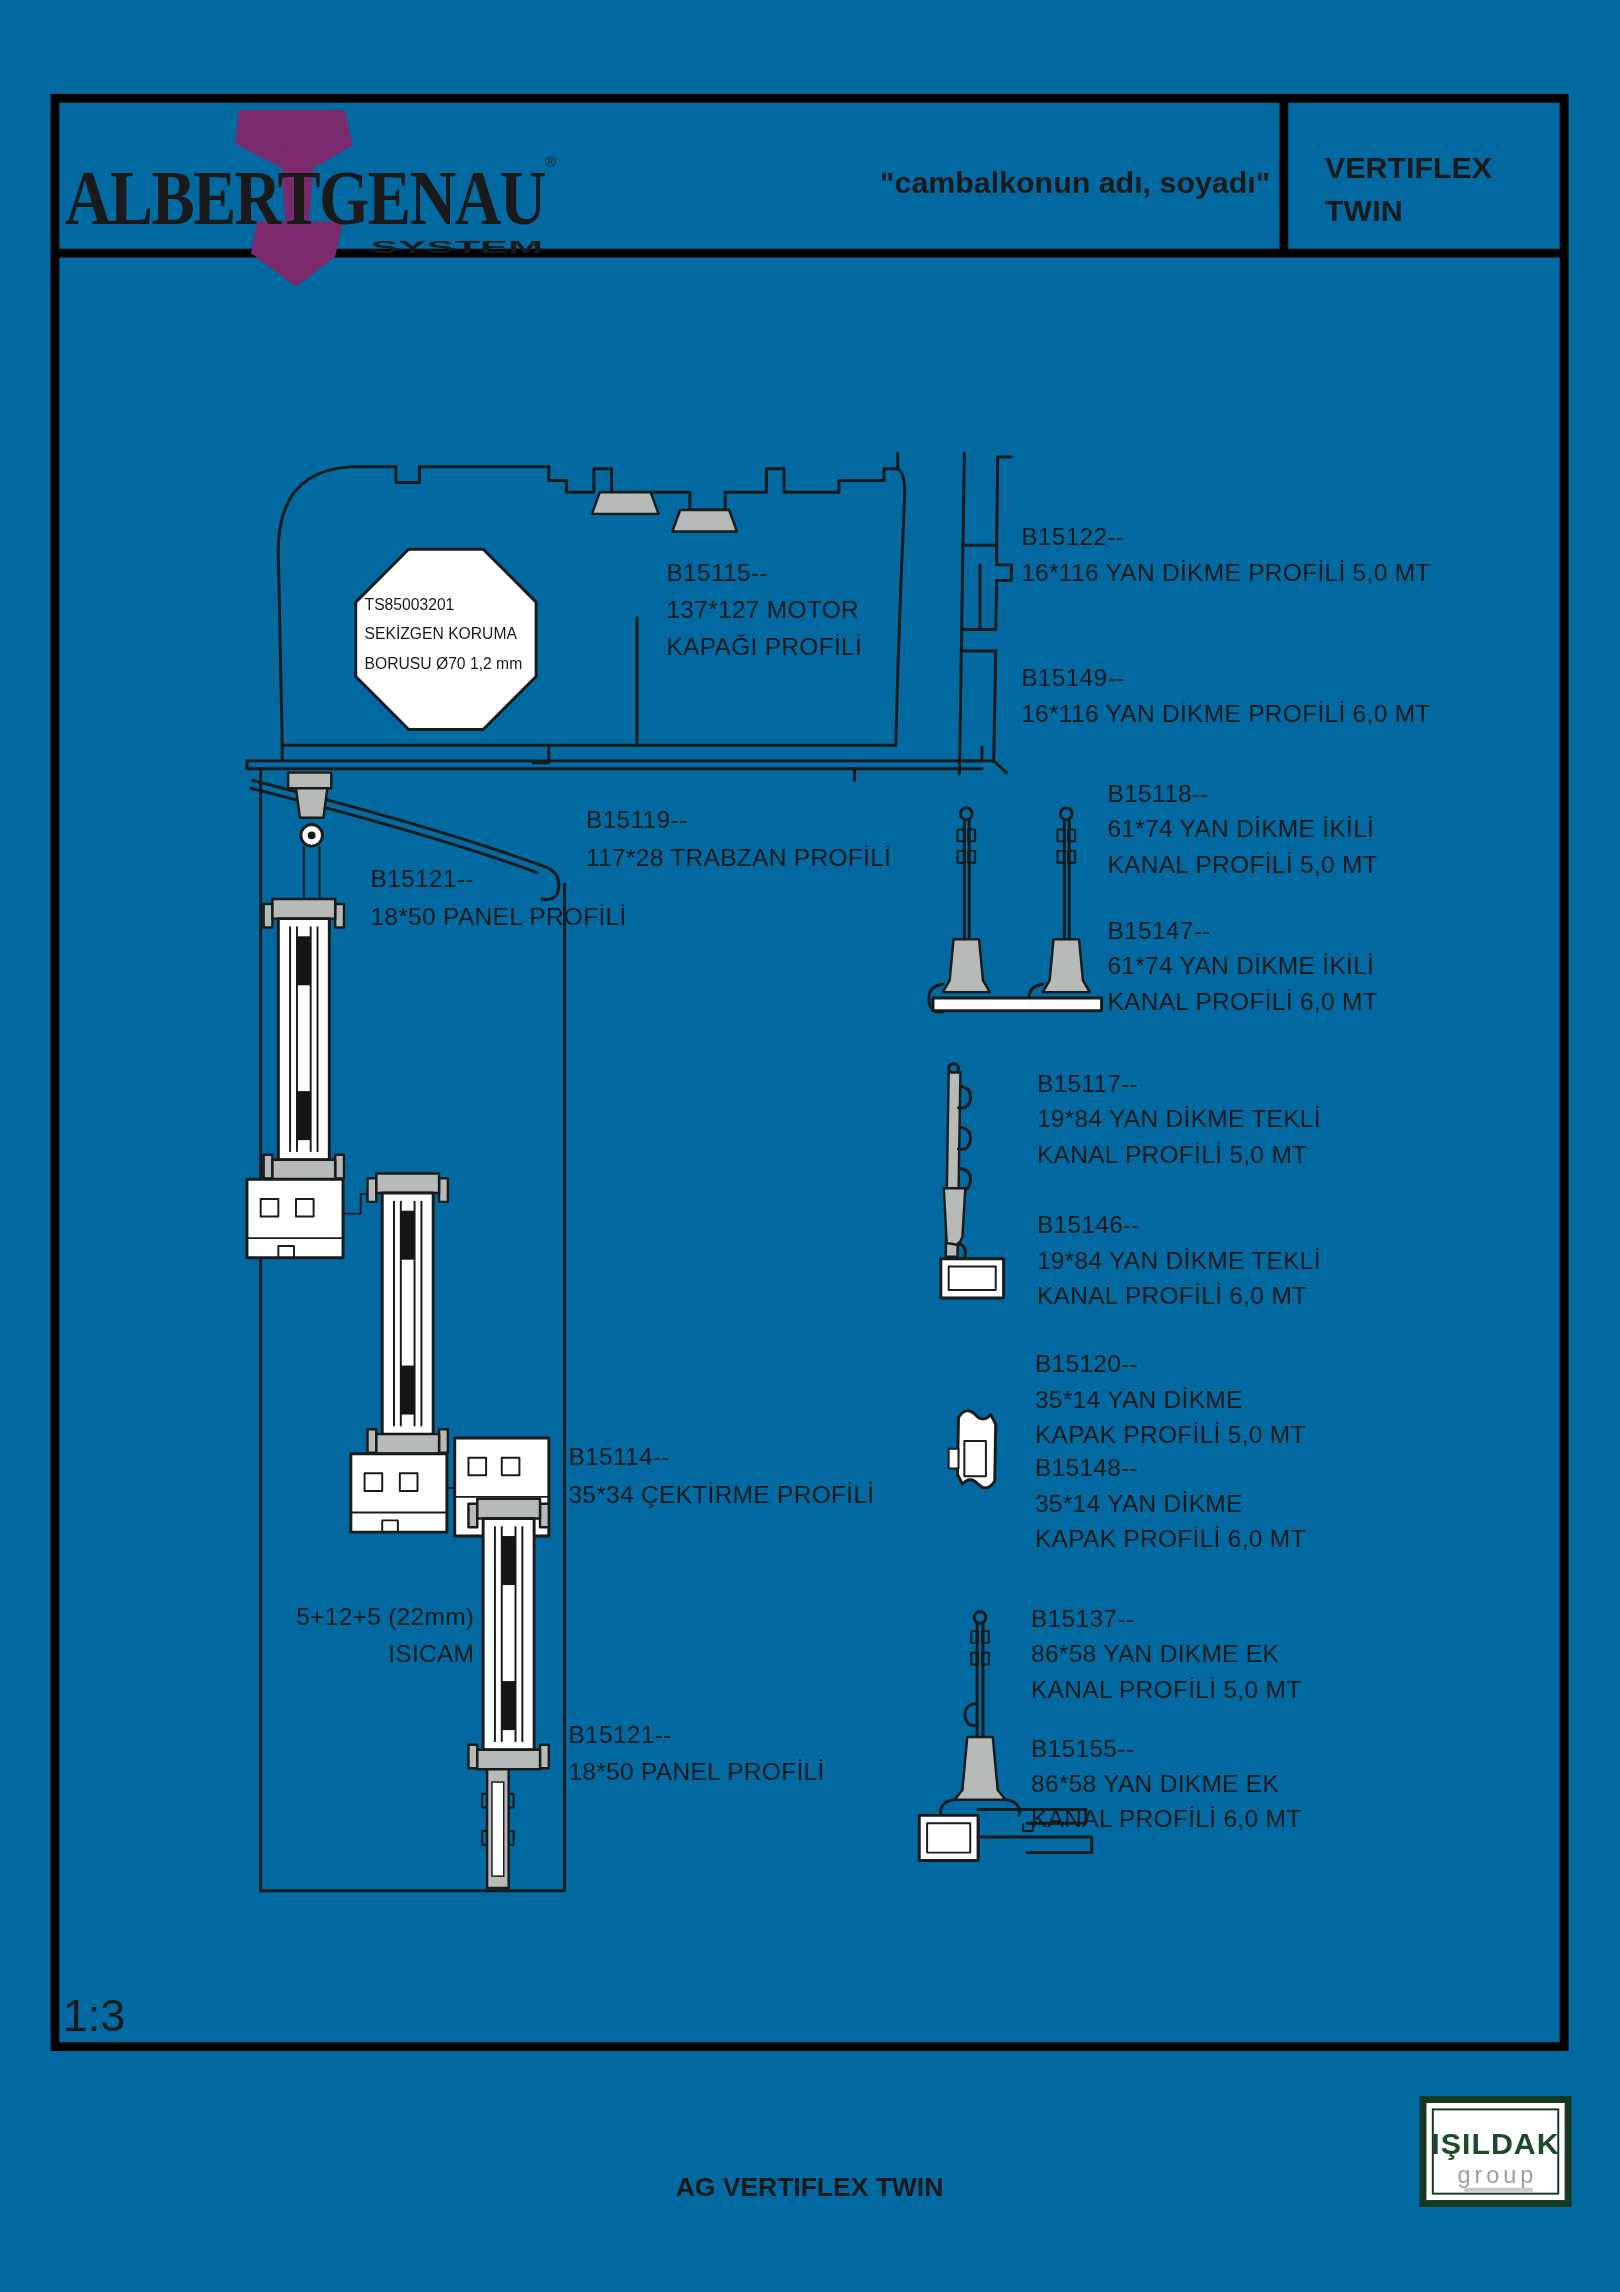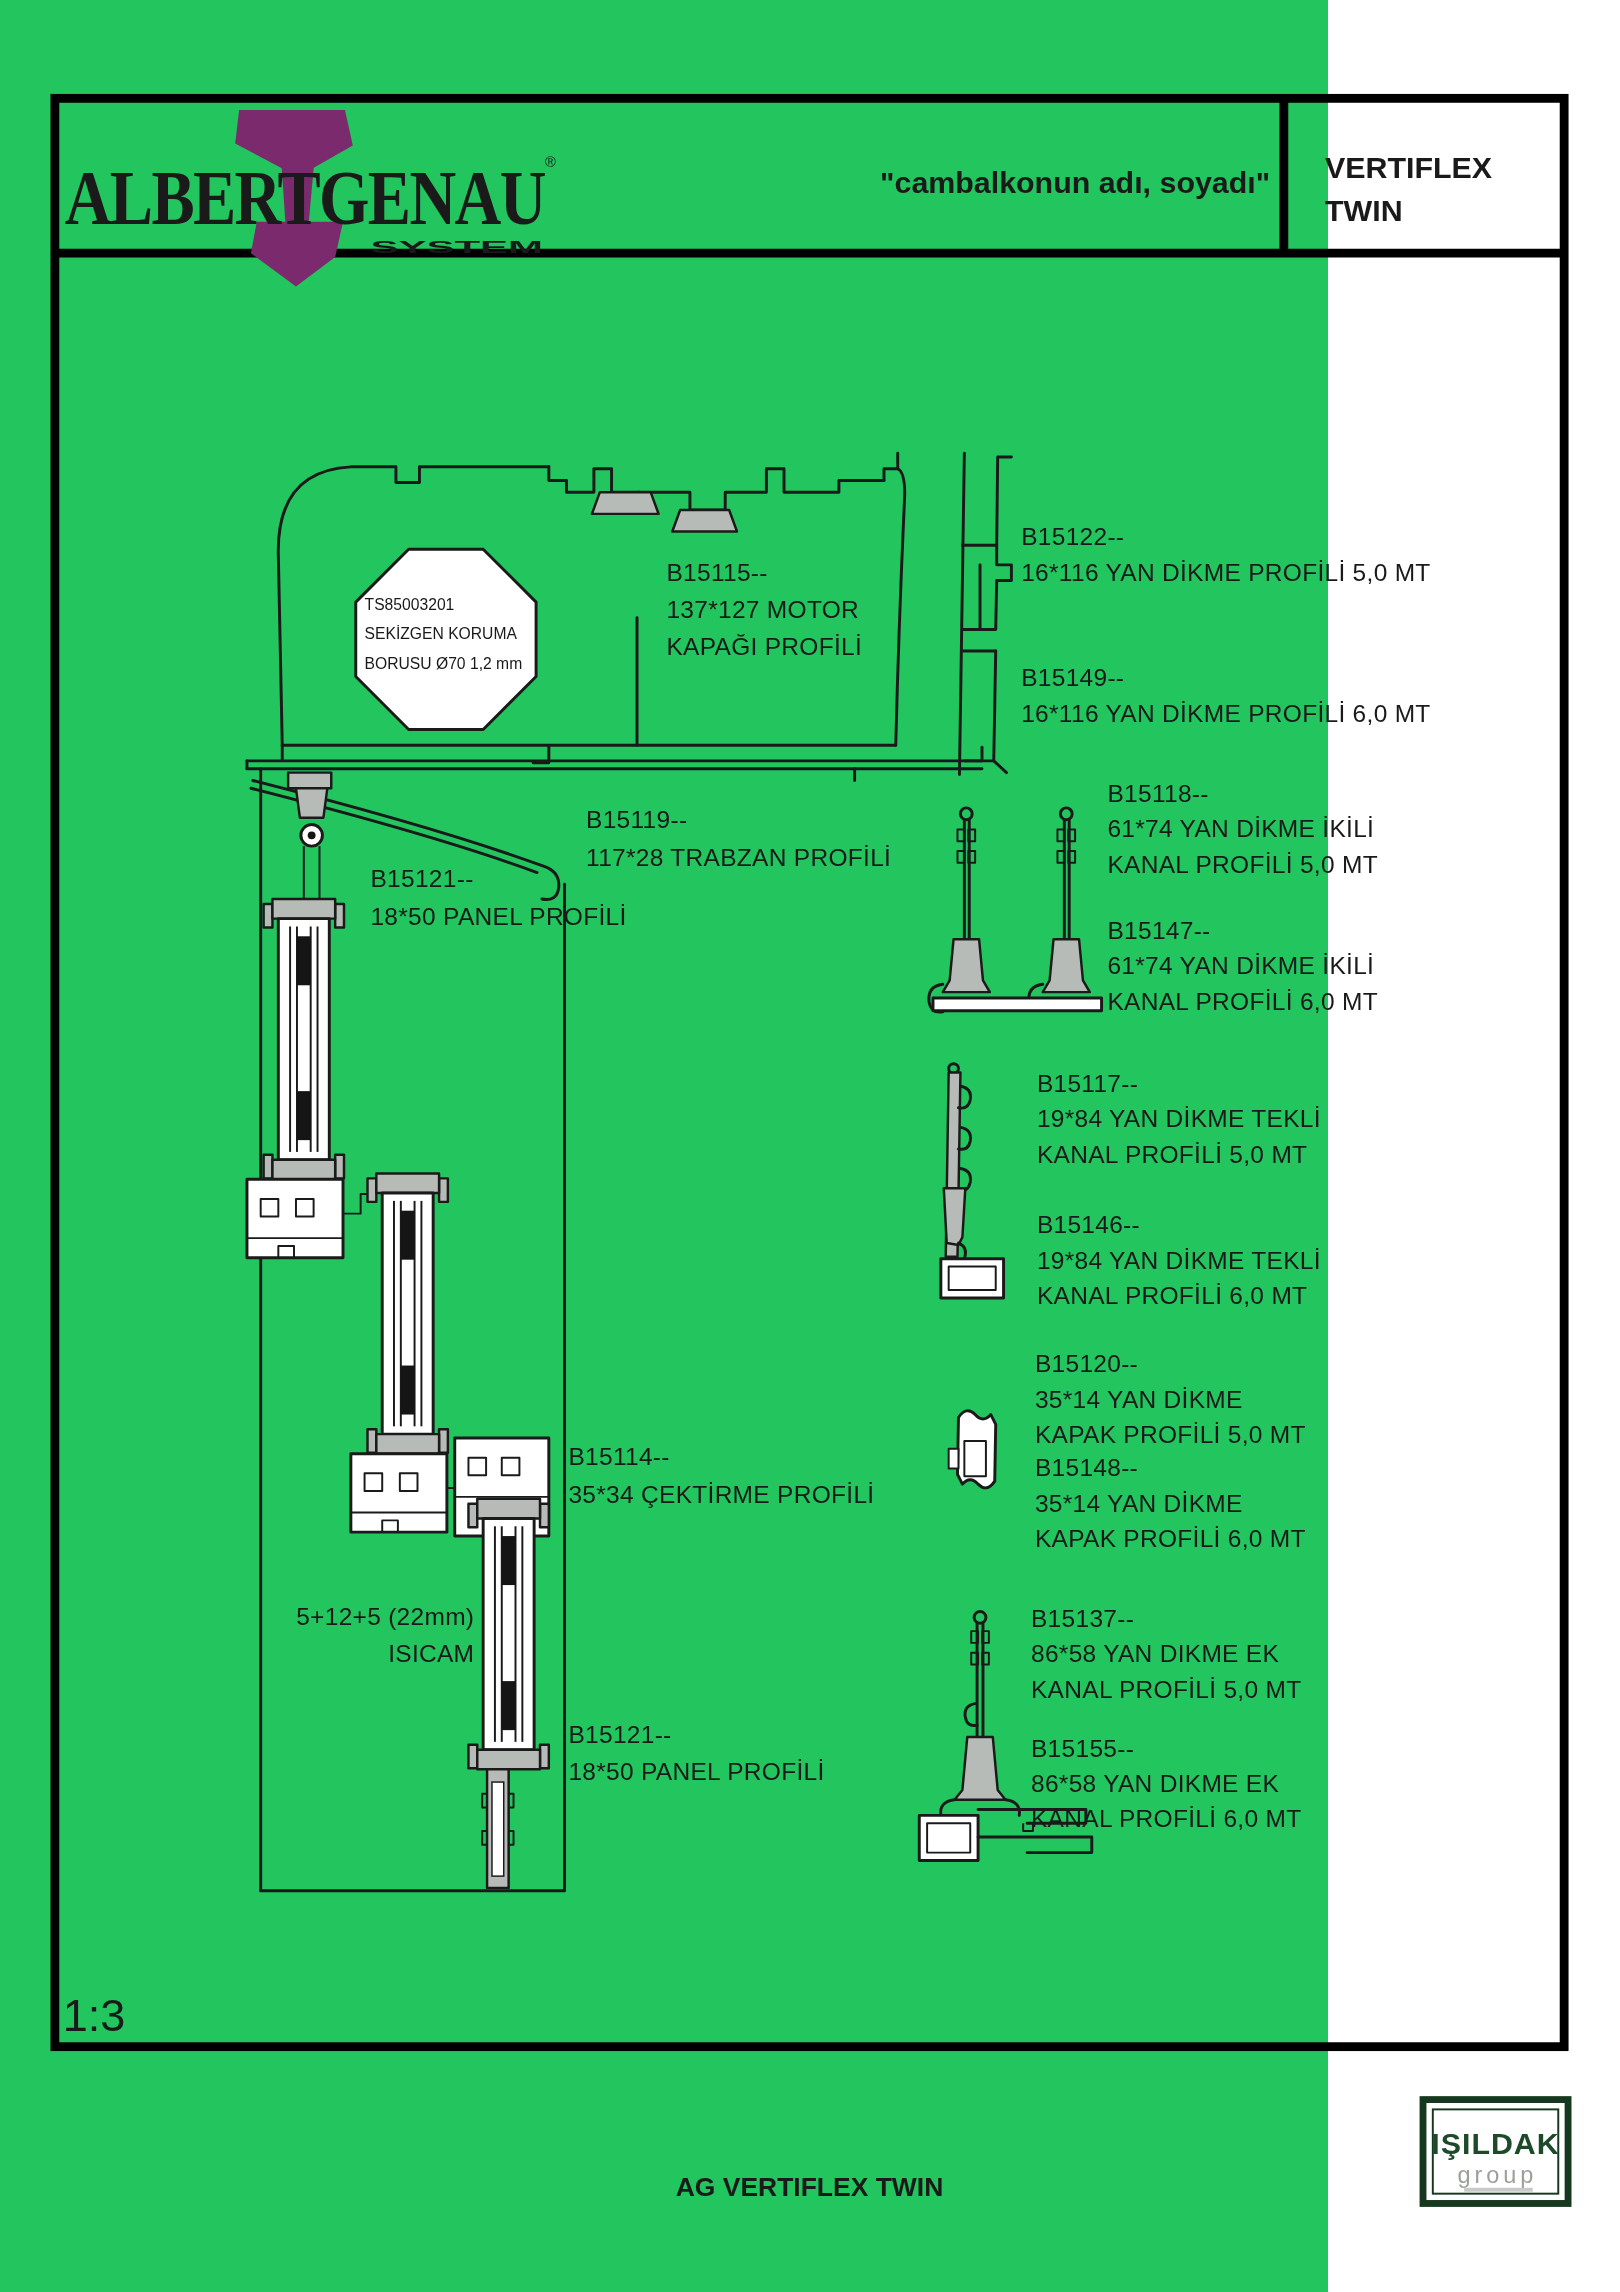--- a/index.html
+++ b/index.html
@@ -1,16 +1,16 @@
 <!DOCTYPE html>
 <html><head>
 <meta charset="utf-8">
 <style>
   html,body{margin:0;padding:0;background:#ffffff;}
-  .page{width:1328px;height:2293px;position:relative;background:#22c55e;font-family:"Liberation Sans",sans-serif;}
+  .page{width:1620px;height:2293px;position:relative;background:#0369a1;font-family:"Liberation Sans",sans-serif;}
   svg{display:block;}
   svg text{fill:#1a1a1a;font-family:"Liberation Sans",sans-serif;}
   .outline{stroke:#1a1a1a;stroke-width:3;fill:none;stroke-linejoin:round;stroke-linecap:round;}
   .thin{stroke:#1a1a1a;stroke-width:2;fill:none;stroke-linejoin:round;}
   .whitefill{fill:#ffffff;}
   .gray{fill:#b7bbb7;stroke:#1a1a1a;stroke-width:2.5;stroke-linejoin:round;}
   .seal{fill:#151515;stroke:none;}
   .border{stroke:#000;stroke-width:9;fill:none;}
   .lbl{font-size:25px;letter-spacing:.3px;}
   .hdr{font-size:31px;font-weight:bold;}

